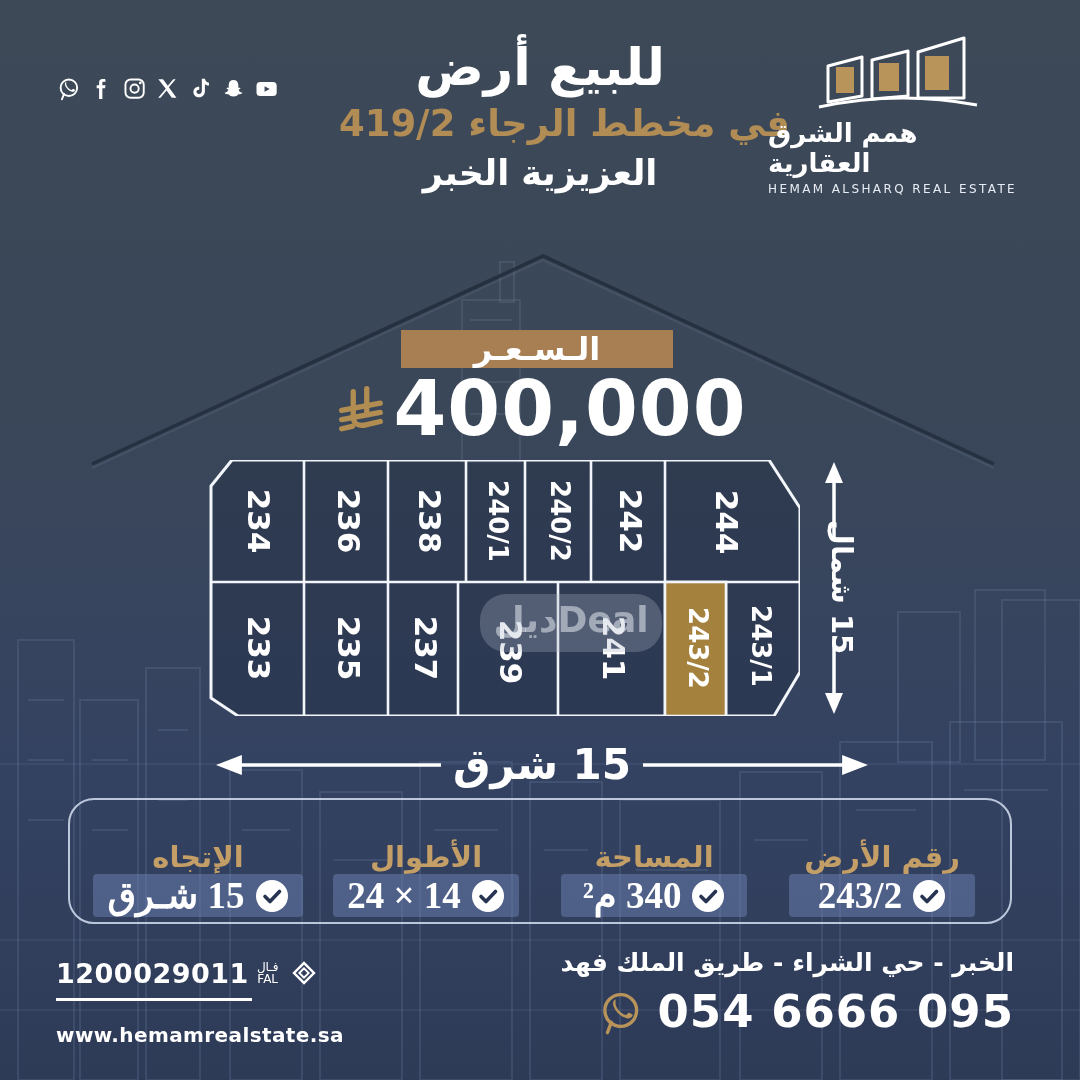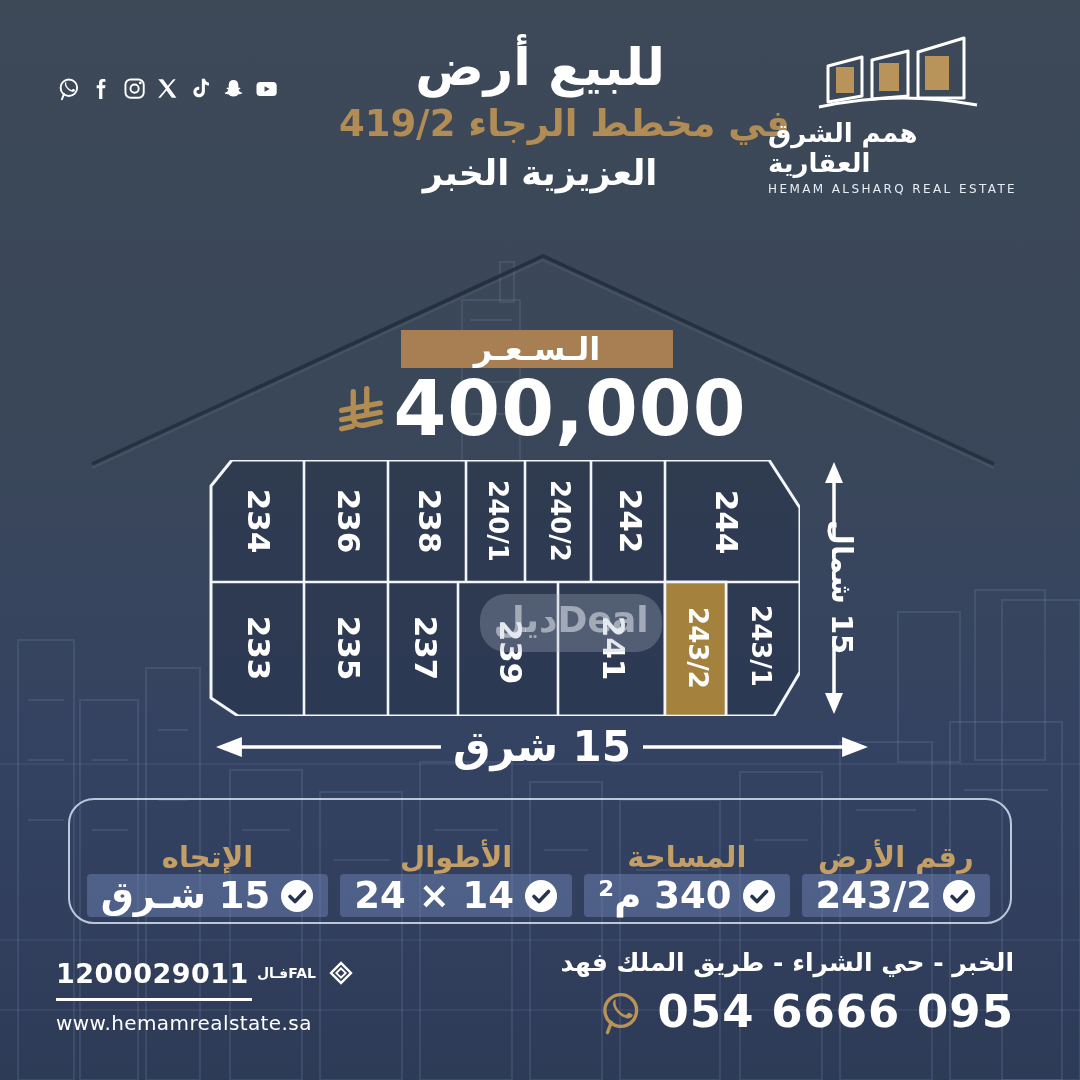--- a/index.html
+++ b/index.html
@@ -18,38 +18,38 @@
   .t3{font-size:35px;margin-top:8px;}
   .logoblock{right:52px;top:36px;width:260px;}
   .logo-ar{font-size:26px;font-weight:700;margin-top:2px;}
   .logo-en{font-size:12px;letter-spacing:2.4px;margin-top:4px;color:#e8edf5;}
   
   .banner{left:401px;top:330px;width:272px;height:38px;background:#a87f52;
     display:flex;align-items:center;justify-content:center;font-size:32px;font-weight:700;}
   .pricerow{left:0;top:364px;width:1080px;display:flex;justify-content:center;align-items:center;gap:6px;}
   .amount{font-size:76px;font-weight:700;letter-spacing:1px;}
   
-  .east{left:212px;top:722px;width:660px;display:flex;align-items:center;gap:12px;}
+  .east{left:212px;top:740px;width:660px;display:flex;align-items:center;gap:12px;}
   .east .lbl{font-size:42px;font-weight:700;direction:rtl;white-space:nowrap;}
   .east svg{flex:1;height:26px;}
   
   .panel{left:68px;top:798px;width:944px;height:126px;border:2px solid rgba(223,233,250,.8);
     border-radius:26px;display:flex;direction:rtl;align-items:stretch;padding:10px 14px;}
   .card{flex:1;display:flex;flex-direction:column;align-items:center;justify-content:space-between;padding:2px 6px;margin-top:28px;}
   .card .lab{color:#c39e66;font-size:29px;font-weight:700;}
   .pill{background:rgba(116,138,188,.45);border-radius:4px;height:57px;min-width:86%;
-    display:flex;align-items:center;justify-content:center;gap:10px;direction:rtl;padding:0 14px;}
+    display:flex;align-items:center;justify-content:center;gap:10px;direction:rtl;padding:0 14px;font-family:Liberation Serif, serif;}
   .pill .val{font-size:37px;font-weight:700;white-space:nowrap;}
   
   .f-left{left:56px;top:956px;}
   .falrow{display:flex;align-items:center;gap:8px;}
   .falnum{font-size:27px;font-weight:700;letter-spacing:.5px;}
-  .faltxt{display:flex;line-height:1;font-weight:700;font-size:14px;text-align:center;}
+  .faltxt{display:flex;flex-direction:column;line-height:1;font-weight:400;font-size:12px;text-align:center;}
   .fline{width:196px;height:3px;background:#fff;margin-top:8px;}
-  .site{font-size:20px;font-weight:400;margin-top:10px;letter-spacing:.4px;}
+  .site{font-size:20px;font-weight:700;margin-top:22px;letter-spacing:.4px;}
   .f-right{right:66px;top:948px;text-align:center;}
   .addr{font-size:25px;font-weight:700;direction:rtl;}
   .phonerow{display:flex;align-items:center;justify-content:flex-end;gap:14px;margin-top:8px;}
   .phone{font-size:45px;font-weight:700;direction:ltr;unicode-bidi:embed;letter-spacing:1px;}
 </style>
 </head>
 <body>
 
 <div class="canvas">
 

